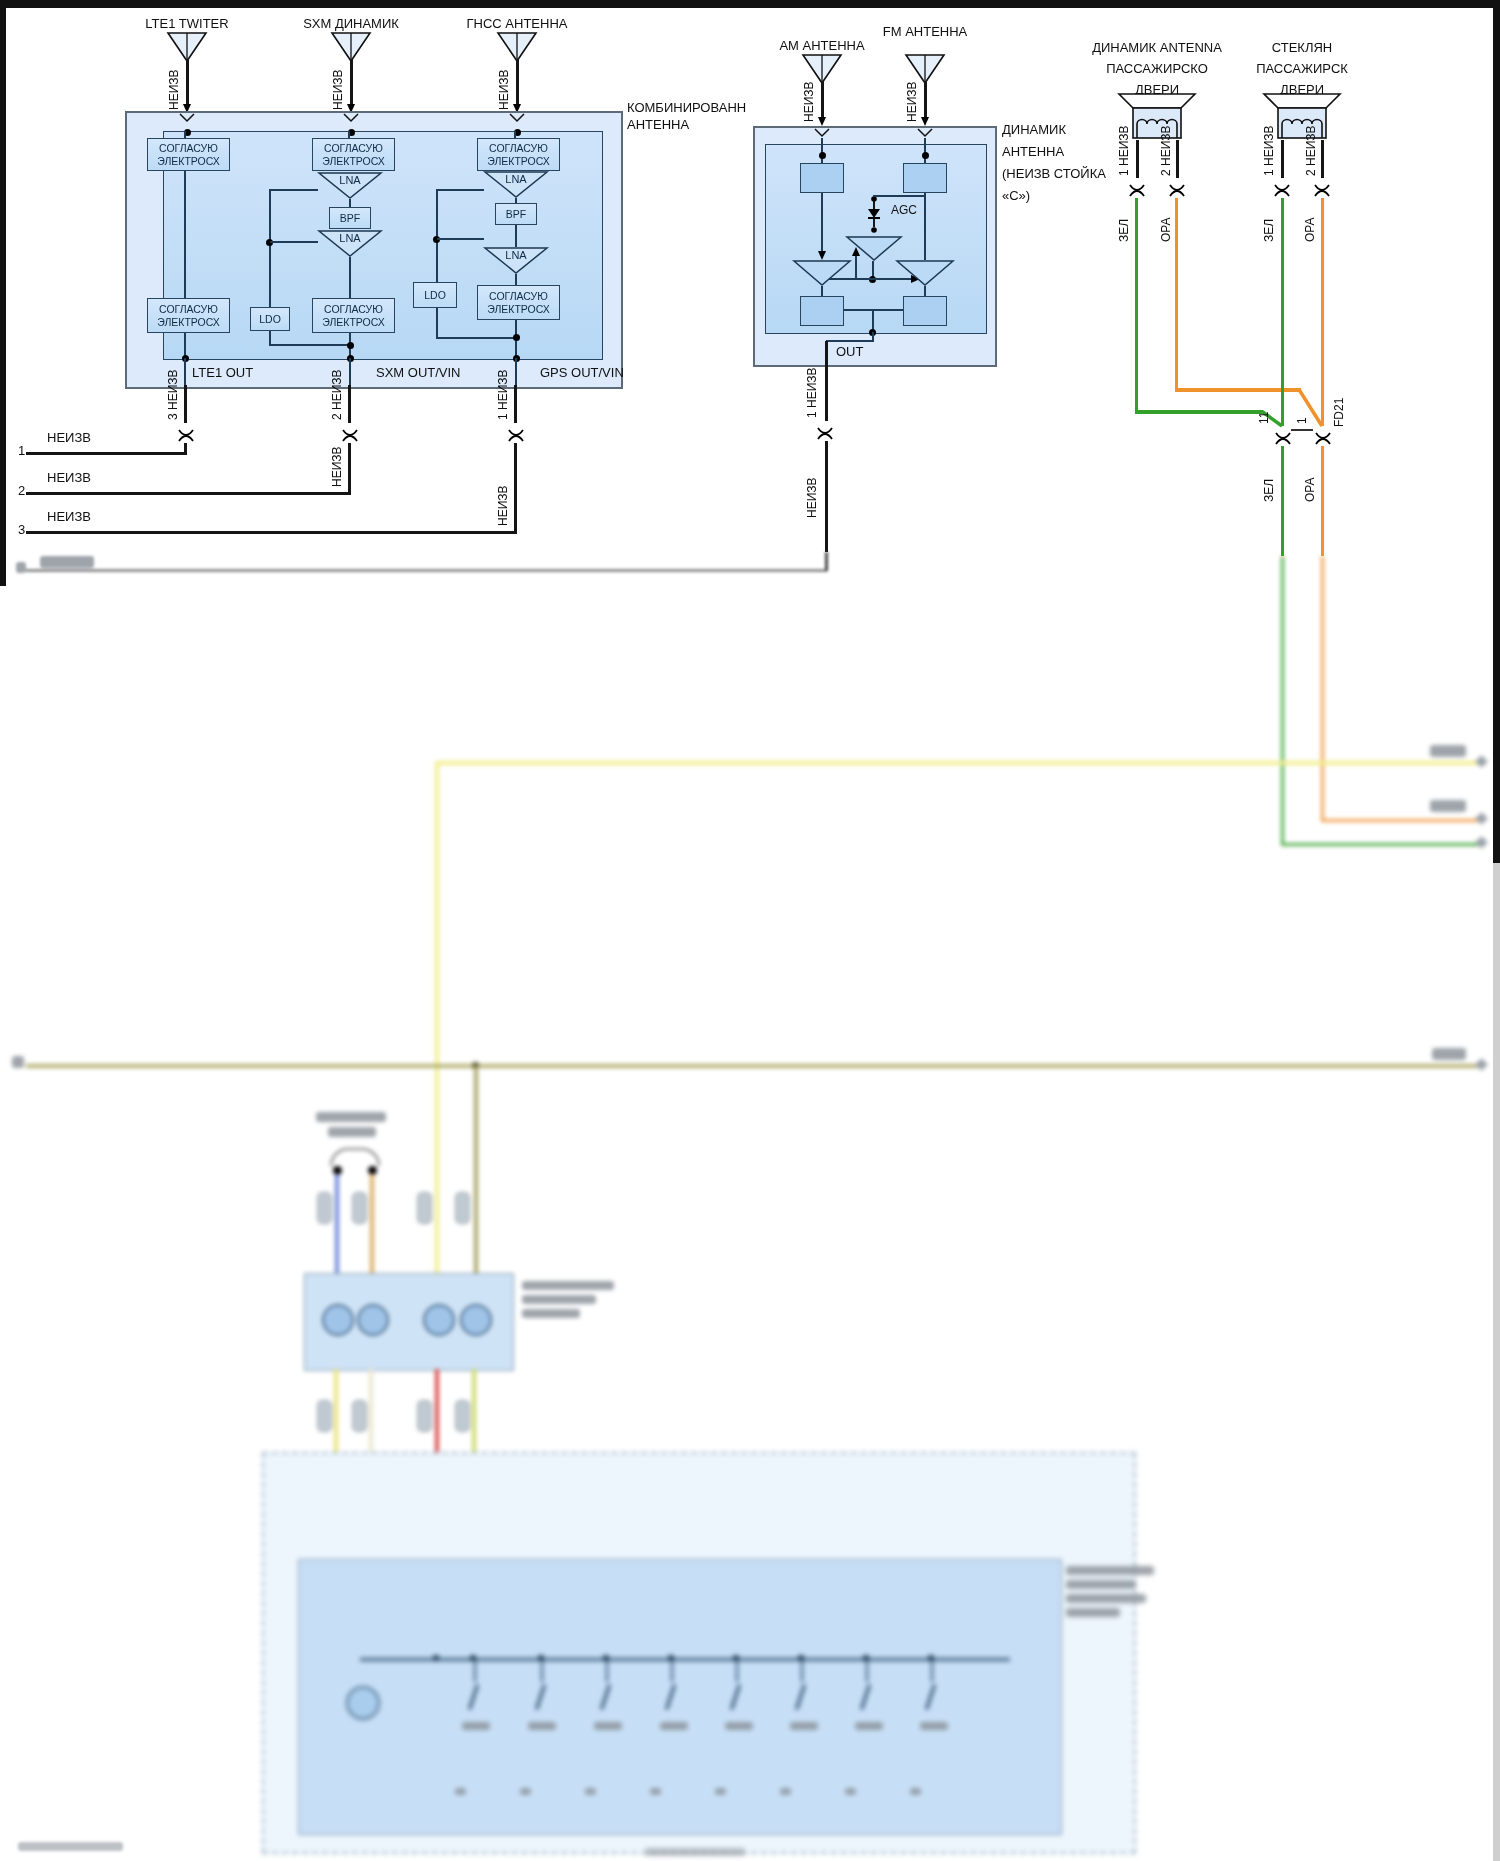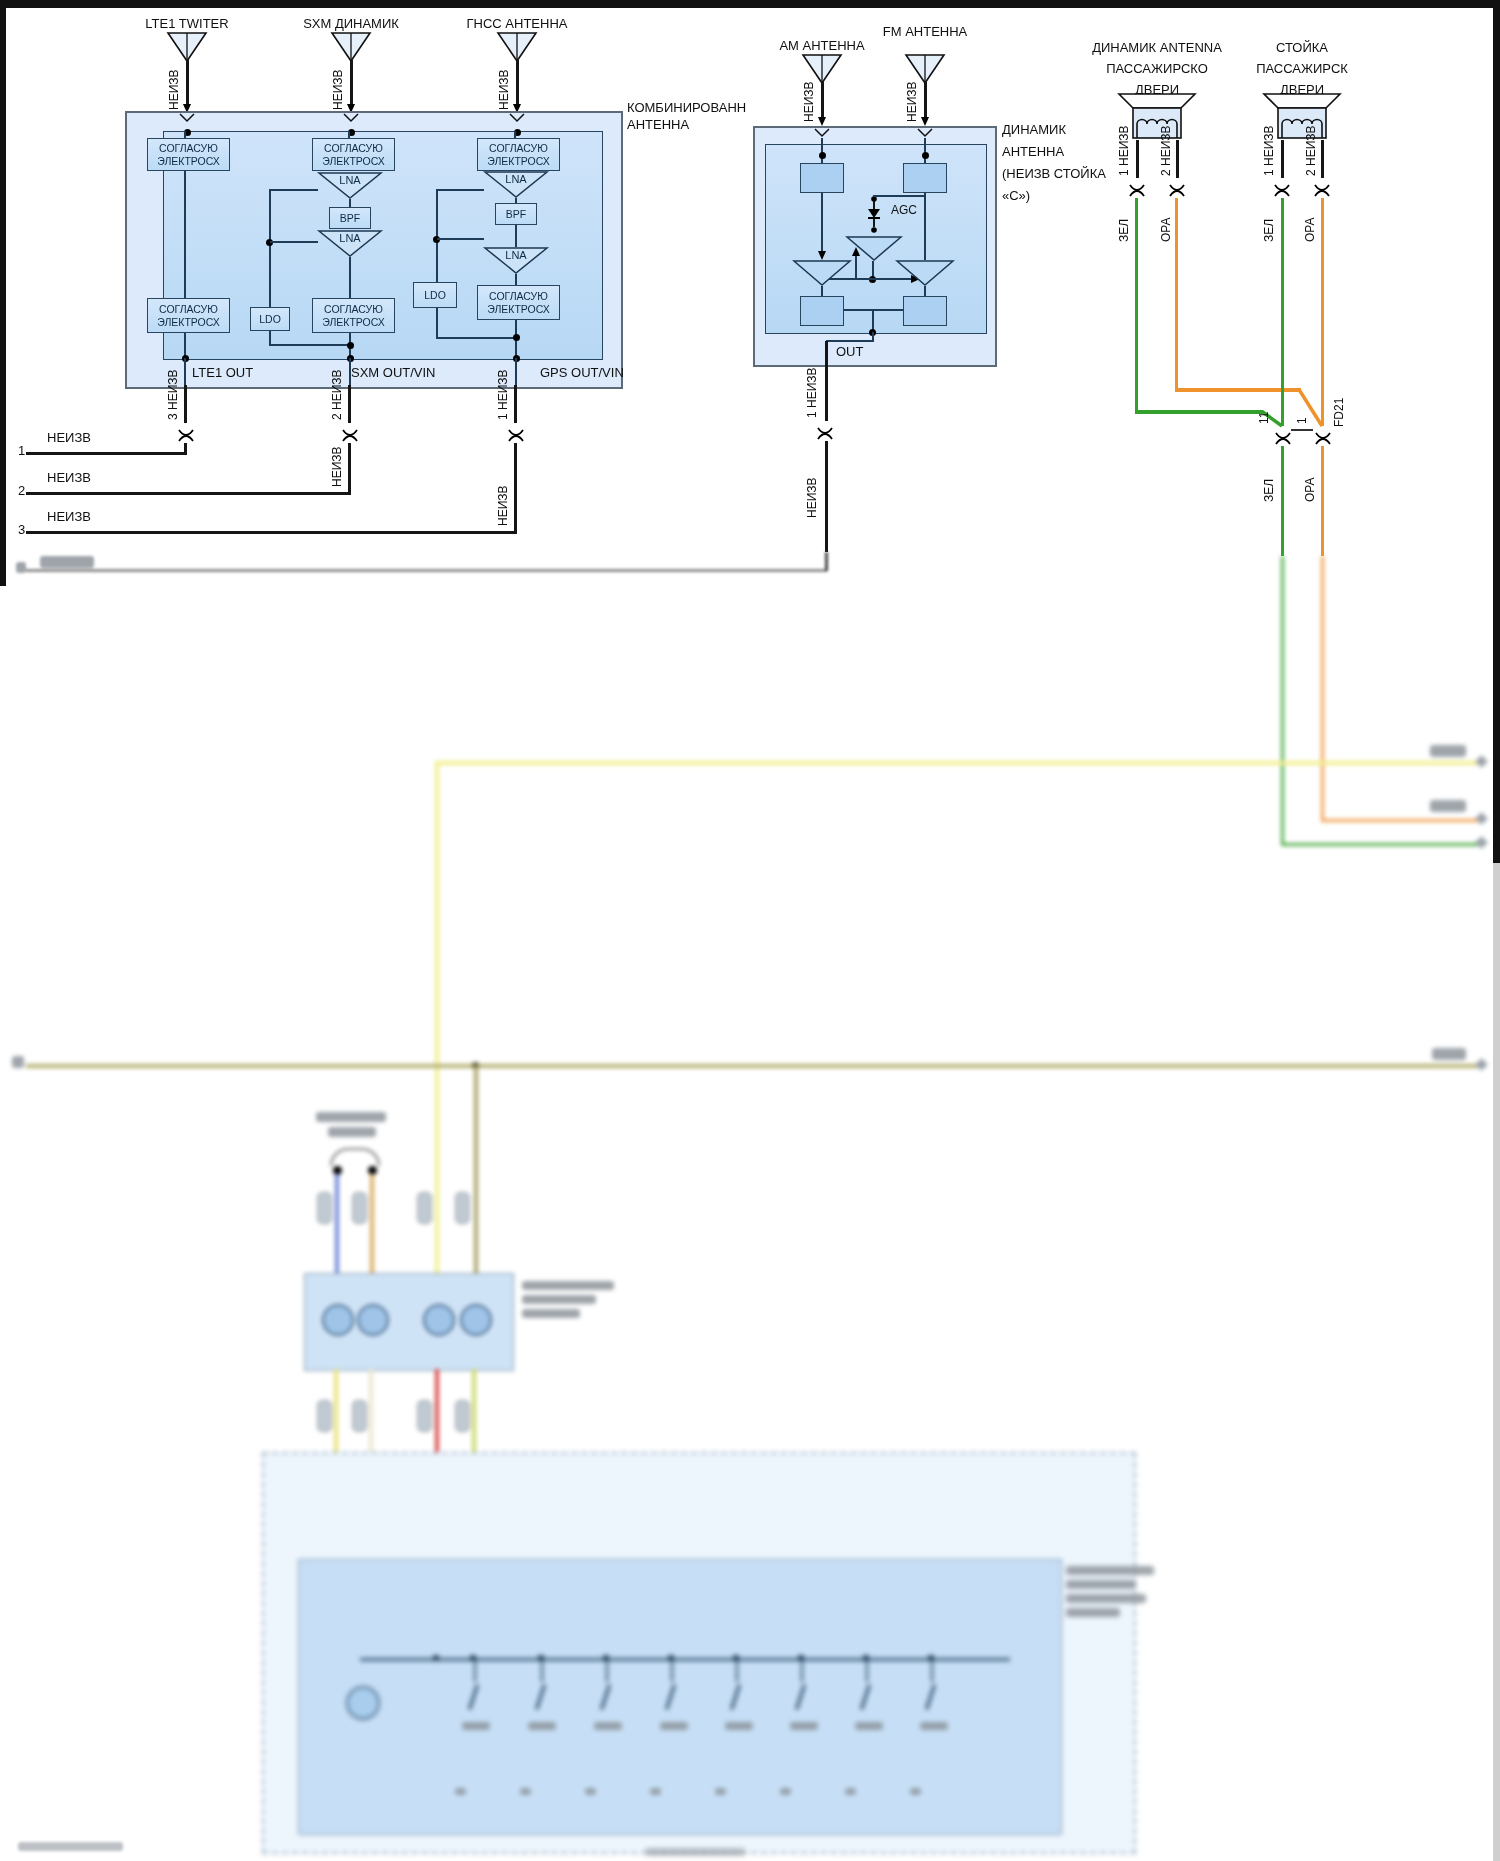--- a/index.html
+++ b/index.html
@@ -173,21 +173,21 @@
   <div class="iv" style="left:184px;top:171px;height:127px"></div>
   <div class="iv" style="left:184px;top:333px;height:25px"></div>
 
   <div class="dot" style="left:181.5px;top:354.5px"></div>
   <div class="dot" style="left:346.5px;top:354.5px"></div>
   <div class="dot" style="left:512.5px;top:354.5px"></div>
   <div class="iv" style="left:184px;top:358px;height:27px"></div>
   <div class="iv" style="left:349px;top:358px;height:27px"></div>
   <div class="iv" style="left:515px;top:358px;height:27px"></div>
   <div class="lbl" style="left:192px;top:365px">LTE1 OUT</div>
-  <div class="lbl" style="left:351px;top:365px">SXM OUT/VIN</div>
+  <div class="lbl" style="left:376px;top:365px">SXM OUT/VIN</div>
   <div class="lbl" style="left:540px;top:365px">GPS OUT/VIN</div>
 
   <div class="wv" style="left:184px;top:385px;height:38px"></div>
   <div class="wv" style="left:348px;top:385px;height:38px"></div>
   <div class="wv" style="left:514px;top:385px;height:38px"></div>
   <svg style="left:176.5px;top:423px" width="18" height="20">
       <path d="M2,7 Q9,17 16,7" fill="none" stroke="#000" stroke-width="1.8"></path>
       <path d="M2,18 Q9,8 16,18" fill="none" stroke="#000" stroke-width="1.8"></path>
     </svg>
   <svg style="left:340.5px;top:423px" width="18" height="20">
@@ -330,21 +330,21 @@
     </svg>
   <div class="vl" style="left:1117px;top:176px">1 НЕИЗВ</div>
   <div class="vl" style="left:1159px;top:176px">2 НЕИЗВ</div>
   <div class="wv" style="left:1134.5px;top:198px;height:215px;width:3.5px;background:#33a02c"></div>
   <div class="wv" style="left:1174.5px;top:198px;height:193px;width:3.5px;background:#f0922b"></div>
   <div class="vl" style="left:1117px;top:242px">ЗЕЛ</div>
   <div class="vl" style="left:1159px;top:242px">ОРА</div>
   <div class="wh" style="left:1134.5px;top:410px;width:128px;height:3.5px;background:#33a02c"></div>
   <div class="wh" style="left:1174.5px;top:388px;width:126px;height:3.5px;background:#f0922b"></div>
 
-  <div class="lbl c" style="left:1227px;top:40px;width:150px">СТОЙКА</div>
+  <div class="lbl c" style="left:1227px;top:40px;width:150px">СТЕКЛЯН</div>
   <div class="lbl c" style="left:1227px;top:61px;width:150px">ПАССАЖИРСК</div>
   <div class="lbl c" style="left:1227px;top:82px;width:150px">ДВЕРИ</div>
   <svg style="left:1262px;top:92px" width="80" height="50">
       <polygon points="2,2 78,2 64,16 16,16" fill="#fdfdfd" stroke="#111" stroke-width="1.6"></polygon>
       <rect x="16" y="16" width="48" height="30" fill="#dbe9f9" stroke="#111" stroke-width="1.6"></rect>
       <path d="M20,32 a5,4.5 0 0 1 10,0 a5,4.5 0 0 1 10,0 a5,4.5 0 0 1 10,0 a5,4.5 0 0 1 10,0" fill="none" stroke="#111" stroke-width="1.6"></path>
       <line x1="20" y1="32" x2="20" y2="46" stroke="#111" stroke-width="1.6"></line>
       <line x1="60" y1="32" x2="60" y2="46" stroke="#111" stroke-width="1.6"></line>
     </svg>
   <div class="wv" style="left:1280.5px;top:140px;height:38px"></div>

